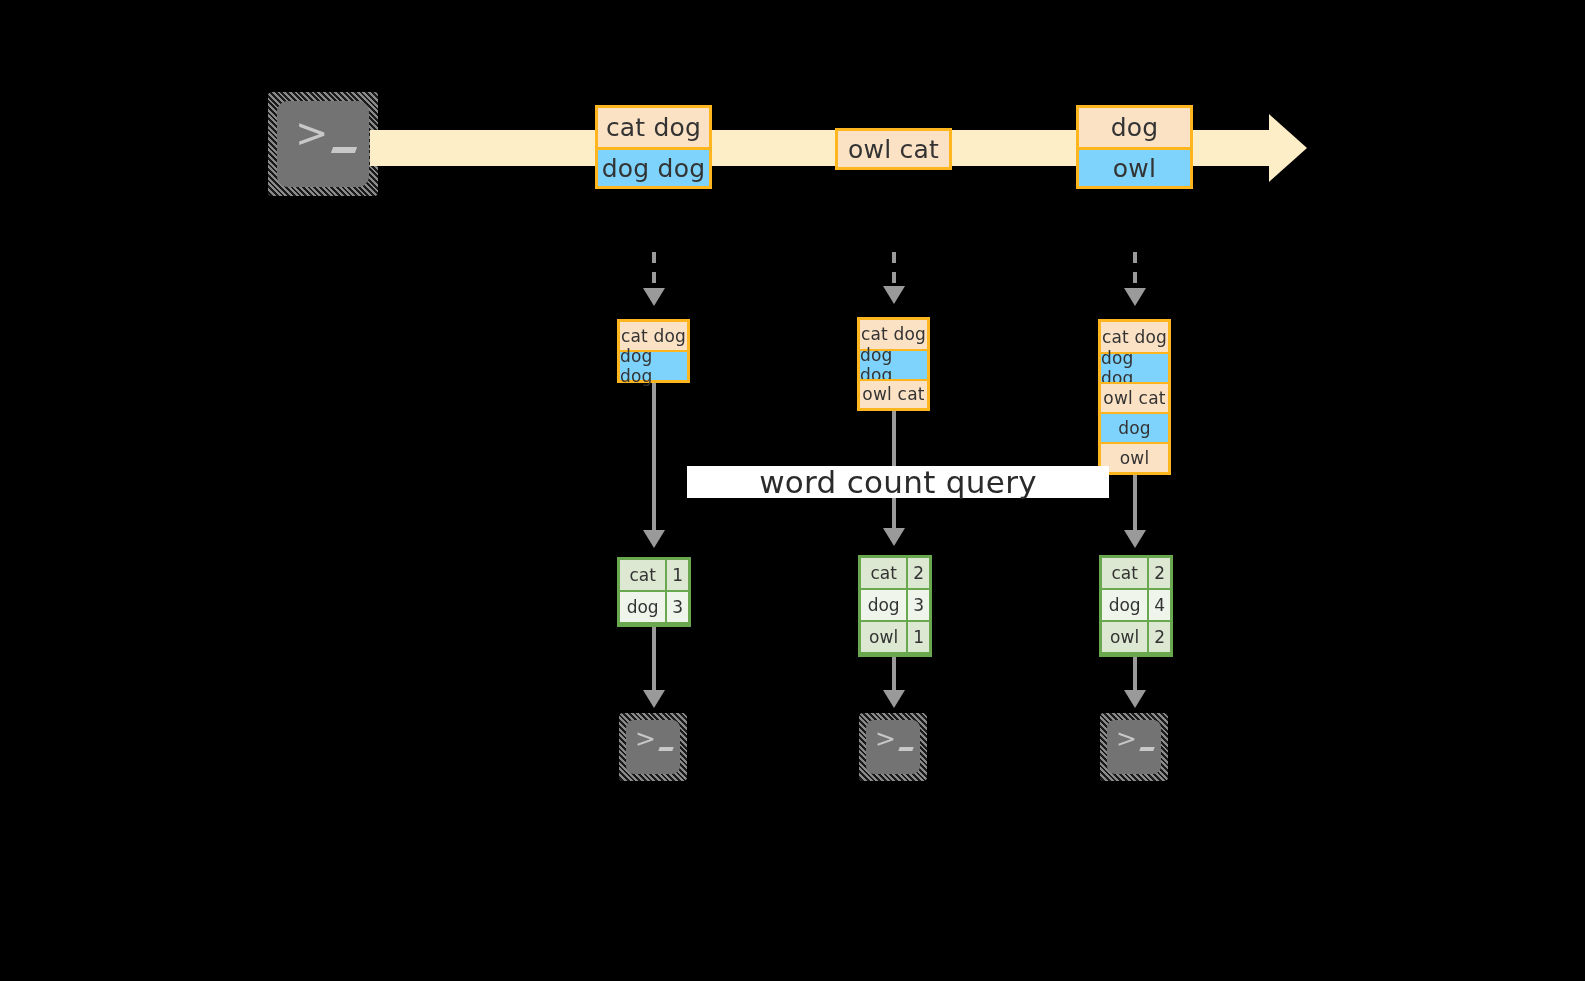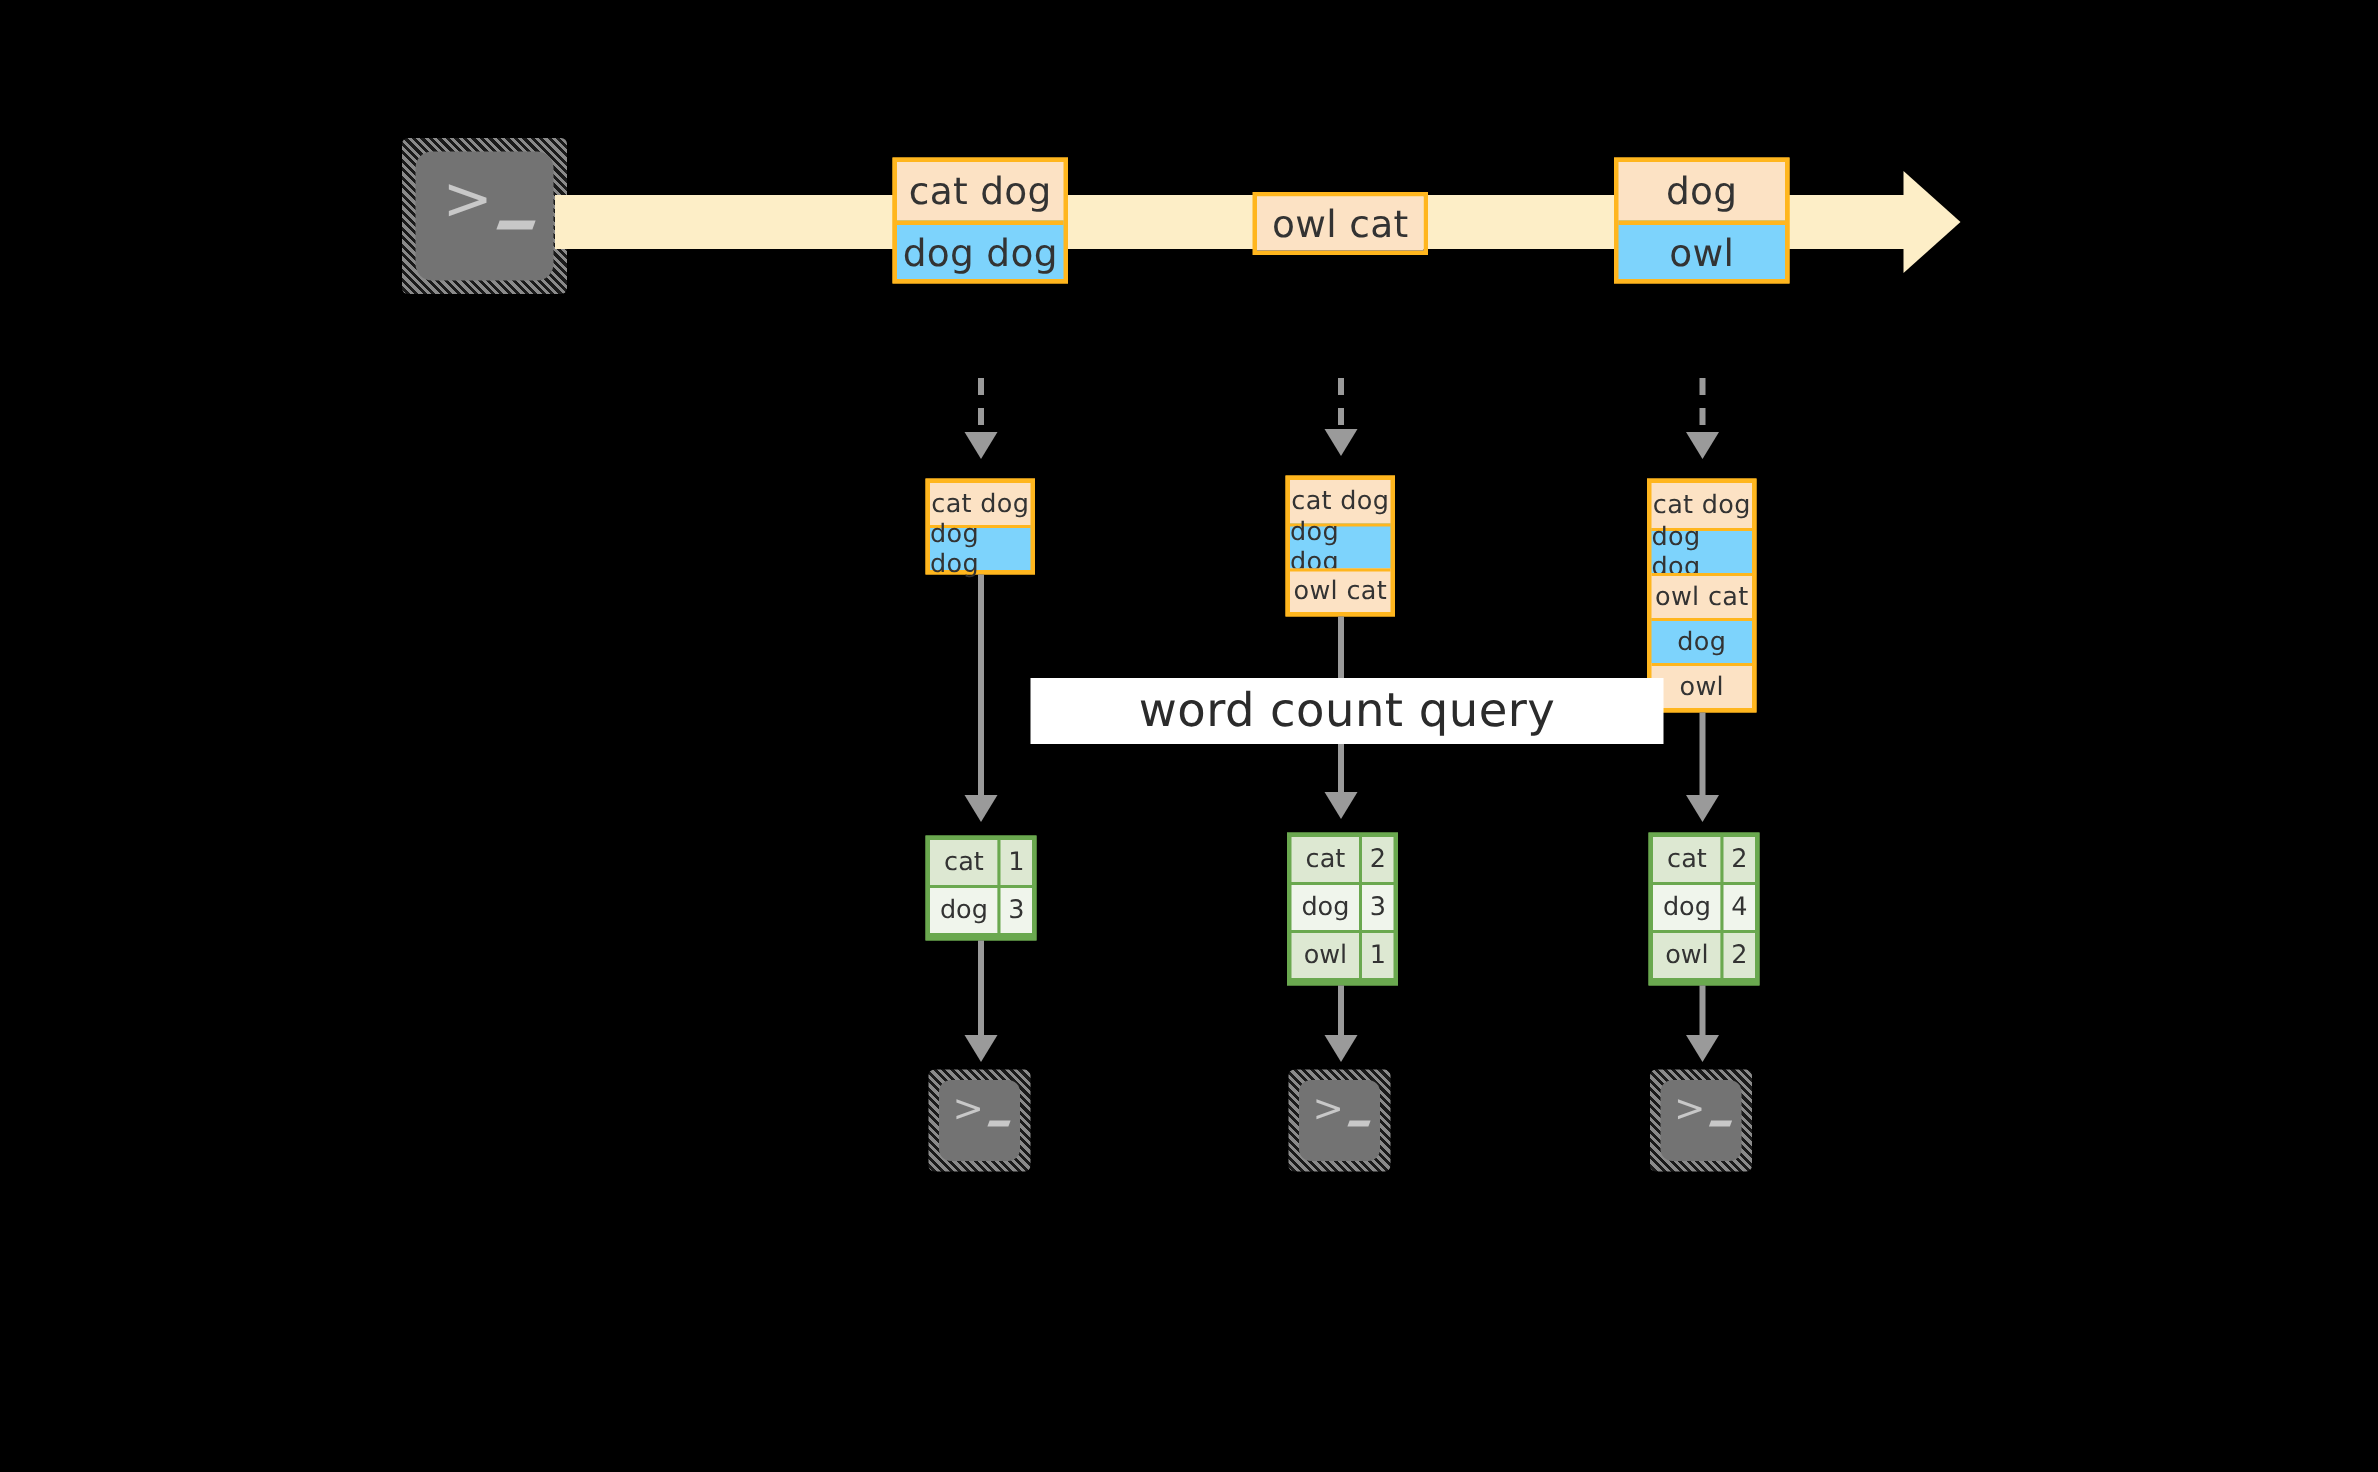--- a/index.html
+++ b/index.html
@@ -222,21 +222,21 @@
 
   <div class="conn-line" style="left:652px; top:383px; height:150px;"></div>
   <div class="conn-head" style="left:643px; top:530px;"></div>
 
   <div class="conn-line" style="left:892px; top:411px; height:122px;"></div>
   <div class="conn-head" style="left:883px; top:528px;"></div>
 
   <div class="conn-line" style="left:1133px; top:475px; height:58px;"></div>
   <div class="conn-head" style="left:1124px; top:530px;"></div>
 
-  <div class="query-label" style="left:687px; top:452px; width:422px; height:44px;justify-content:center;">
+  <div class="query-label" style="left:687px; top:466px; width:422px; height:32px;justify-content:center;">
     <span>word count query</span>
   </div>
 
   <div class="res-table" style="left:617px; top:557px; width:74px; height:70px;">
     <div class="res-row shade-a">
       <div class="res-cell word">cat</div>
       <div class="res-cell count">1</div>
     </div>
     <div class="res-row shade-b">
       <div class="res-cell word">dog</div>

